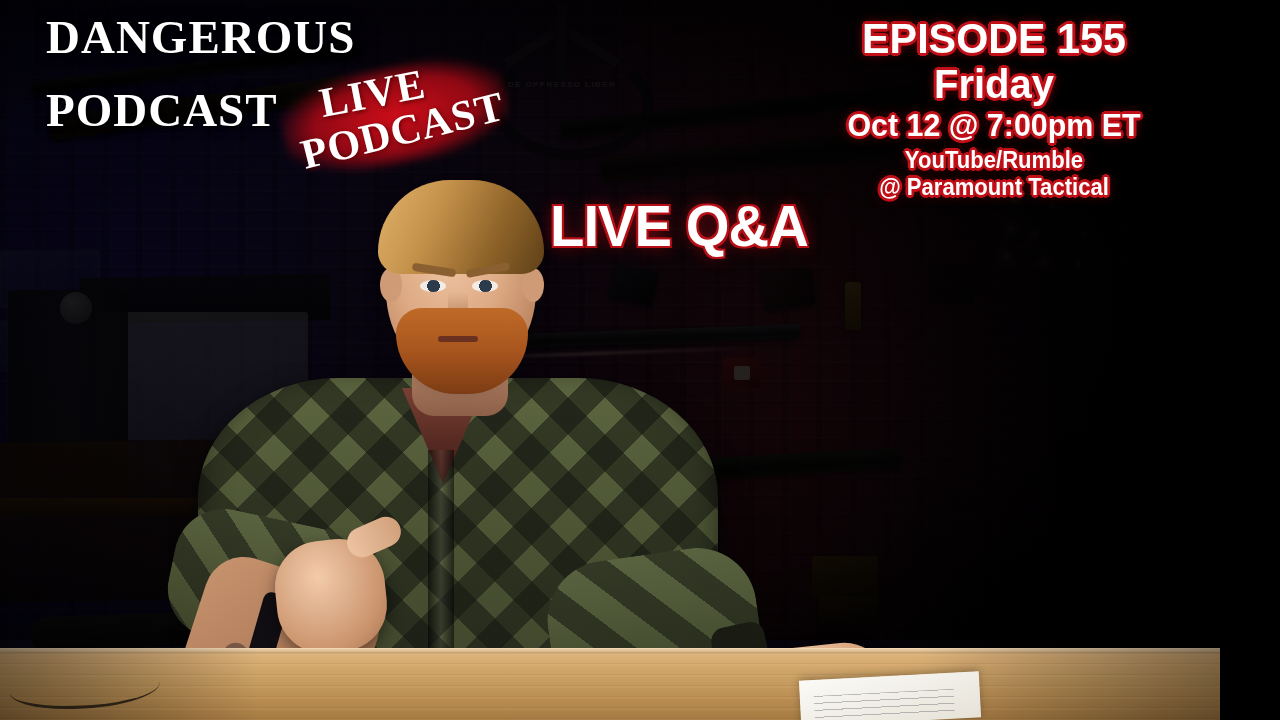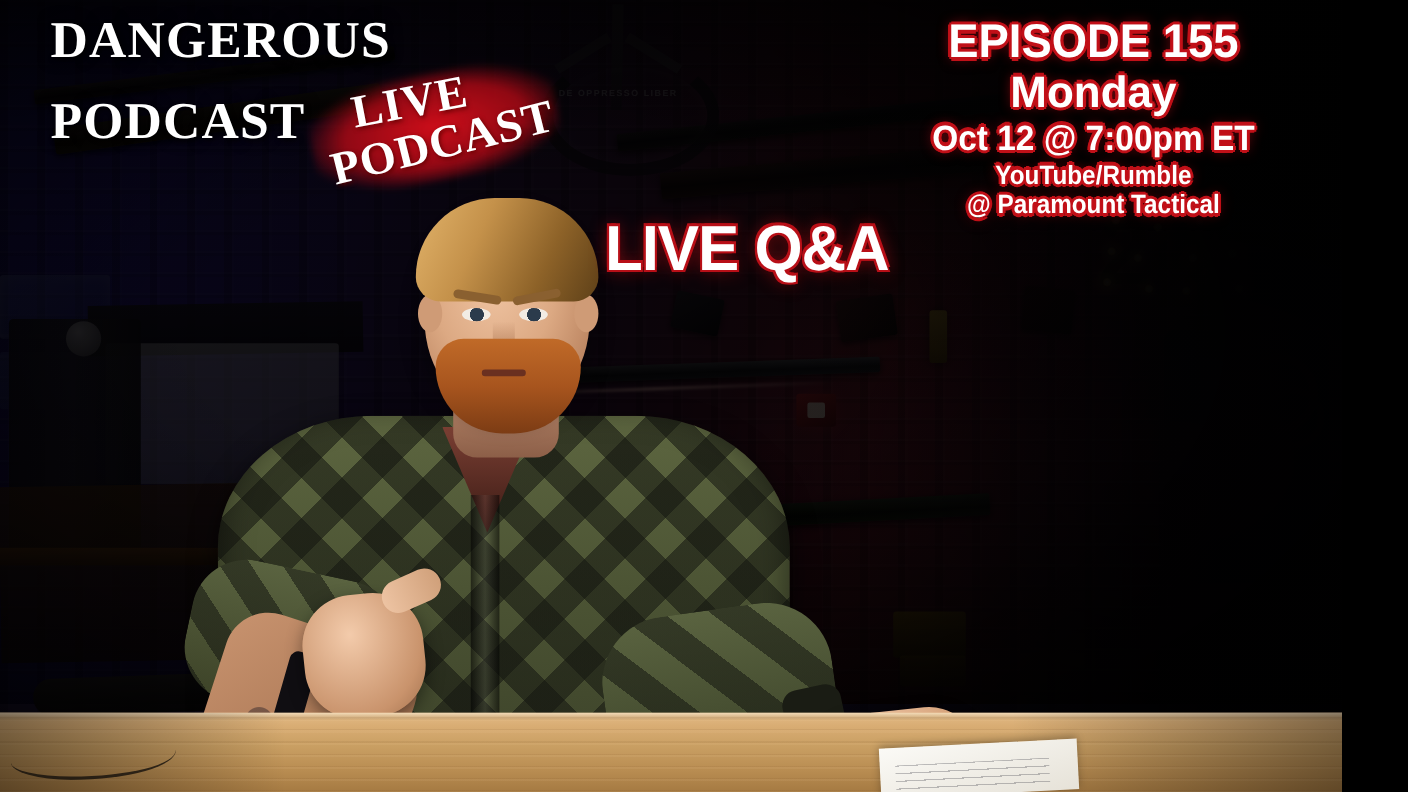--- a/index.html
+++ b/index.html
@@ -426,21 +426,21 @@
       <div class="bline b2">PODCAST</div>
       <div class="stamp">
         <div class="glow"></div>
         <div class="s1">LIVE</div>
         <div class="s2">PODCAST</div>
       </div>
     </div>
 
     <div class="epi">
       <div class="e1">EPISODE 155</div>
-      <div class="e2">Monday</div>
+      <div class="e2">Friday</div>
       <div class="e3">Oct 12 @ 7:00pm ET</div>
       <div class="e4">YouTube/Rumble</div>
       <div class="e5">@ Paramount Tactical</div>
     </div>
 
     <div class="liveqa">LIVE Q&amp;A</div>
 
 
   </div>
 </div>

